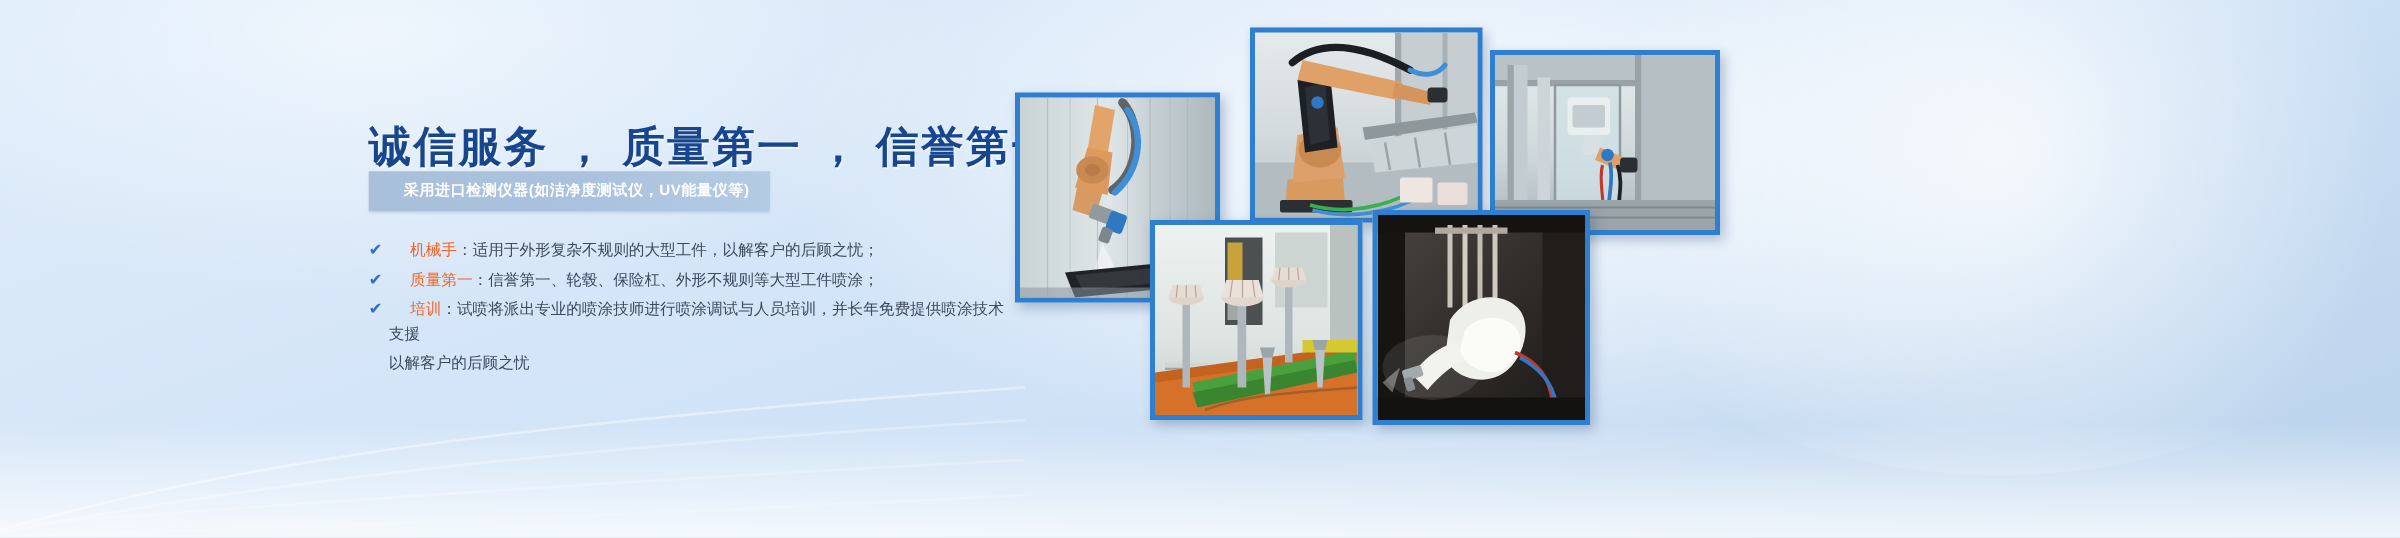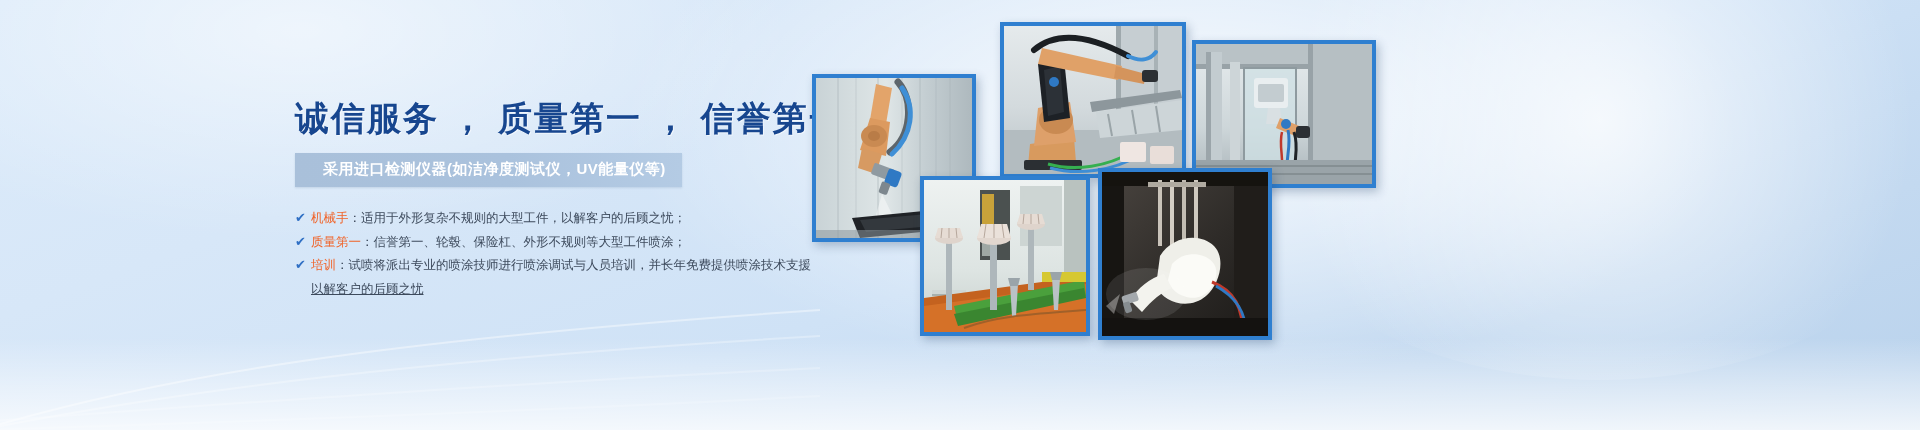--- a/index.html
+++ b/index.html
@@ -29,38 +29,38 @@
   }
 
   
   .copy{position:absolute;left:295px;top:100px;width:520px;}
   .headline{
     font-size:34px;font-weight:bold;letter-spacing:2px;color:#17468f;
     line-height:1.1;white-space:nowrap;
     text-shadow:1px 1px 0 rgba(255,255,255,.55);
   }
   .subbar{
-    margin-top:16px;display:inline-block;
+    display:inline-block;
     background:linear-gradient(90deg,#a9c0da 0%,#aac2dd 55%,#b4cbe4 100%);
-    color:#ffffff;font-size:15px;font-weight:bold;
+    color:#ffffff;font-size:12px;font-weight:bold;
     padding:7px 16px 8px 28px;letter-spacing:.5px;white-space:nowrap;
     box-shadow:0 1px 2px rgba(80,110,150,.18);
   }
   .bullets{margin-top:22px;}
   .bullet{
     display:flex;align-items:flex-start;font-size:12.5px;color:#3d4a5c;
     line-height:1.55;margin-bottom:4px;
   }
   .tick{
     color:#2f6fc4;font-size:13px;font-weight:bold;line-height:1.45;
     width:16px;flex:0 0 16px;
   }
   .btext{flex:1 1 auto;}
-  .blabel{color:#f0642a;}
-  .bline2{padding-left:16px;font-size:12.5px;color:#3d4a5c;line-height:1.55;text-decoration:underline;}
+  .blabel{color:#f0642a;margin-left:17px;}
+  .bline2{padding-left:16px;font-size:12.5px;color:#3d4a5c;line-height:1.55;}
 
   
   .photo{
     position:absolute;border:4px solid #2f7fd0;background:#cfd8dd;overflow:hidden;
     box-shadow:3px 4px 9px rgba(40,70,110,.30);
   }
   .ph1{left:812px;top:74px;width:156px;height:160px;}
   .ph2{left:1000px;top:22px;width:178px;height:148px;}
   .ph3{left:1192px;top:40px;width:176px;height:140px;}
   .ph4{left:920px;top:176px;width:162px;height:152px;}

